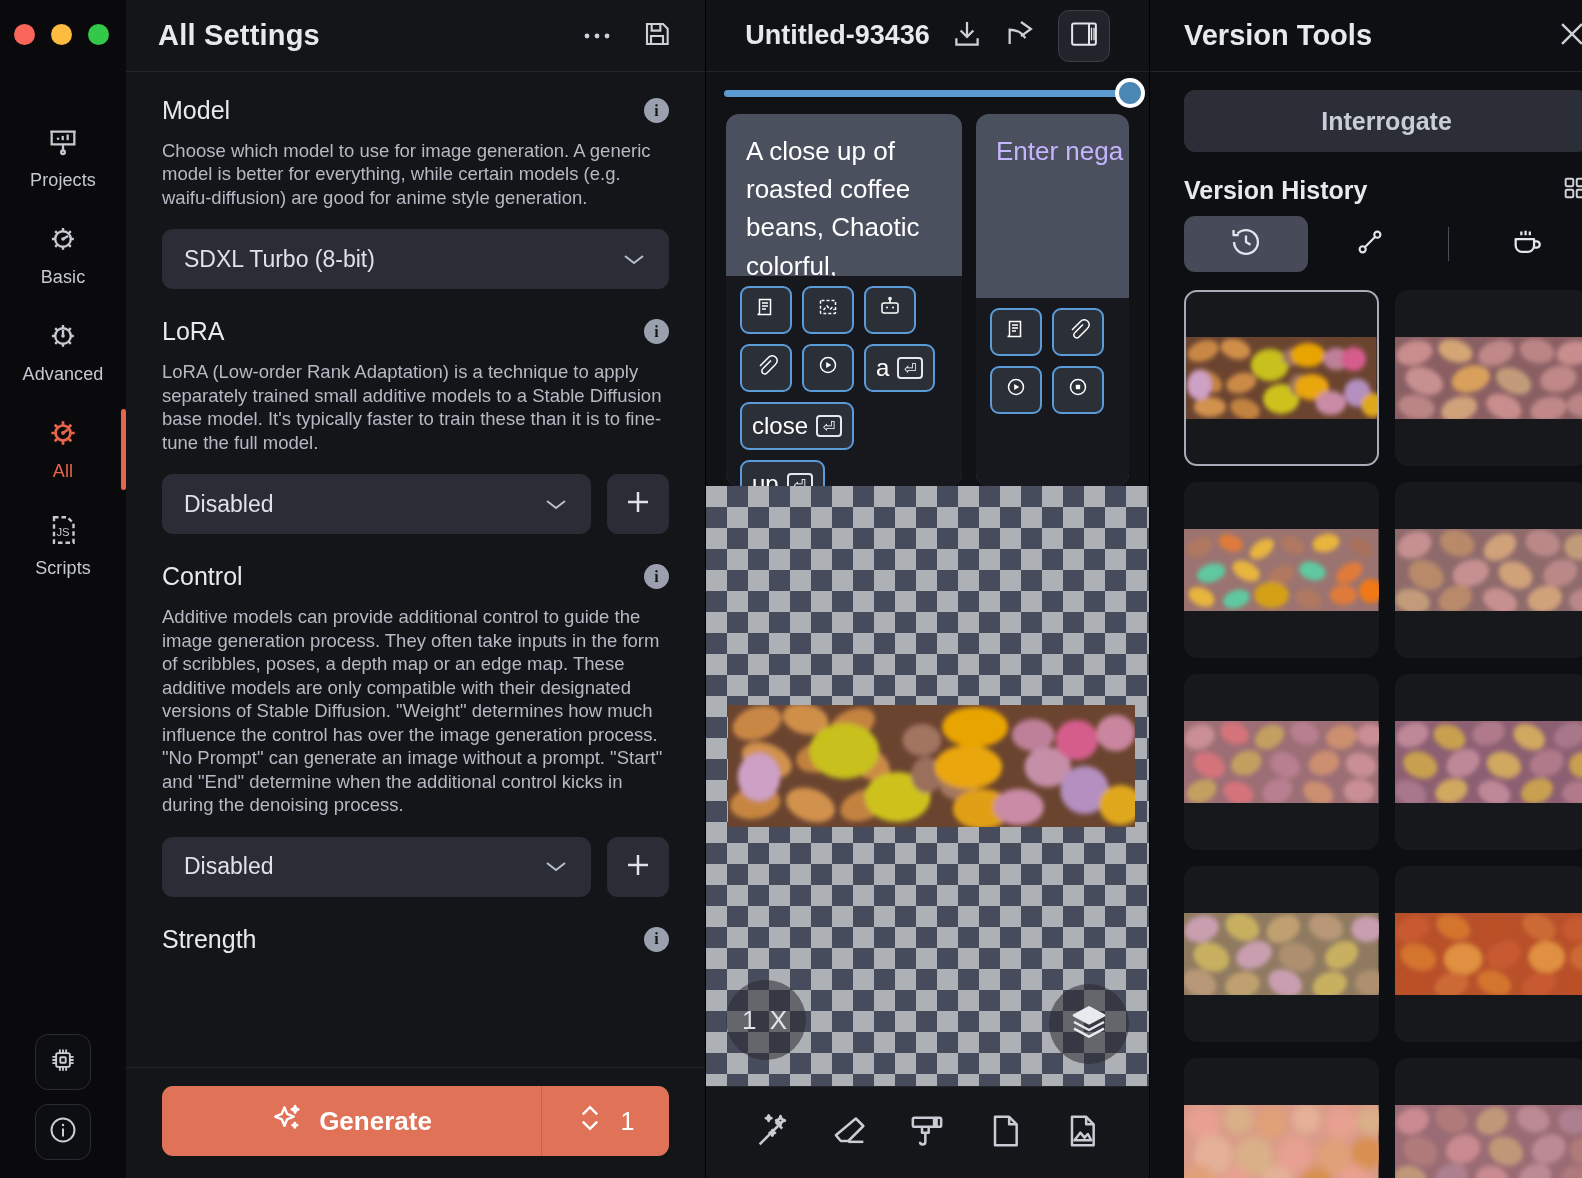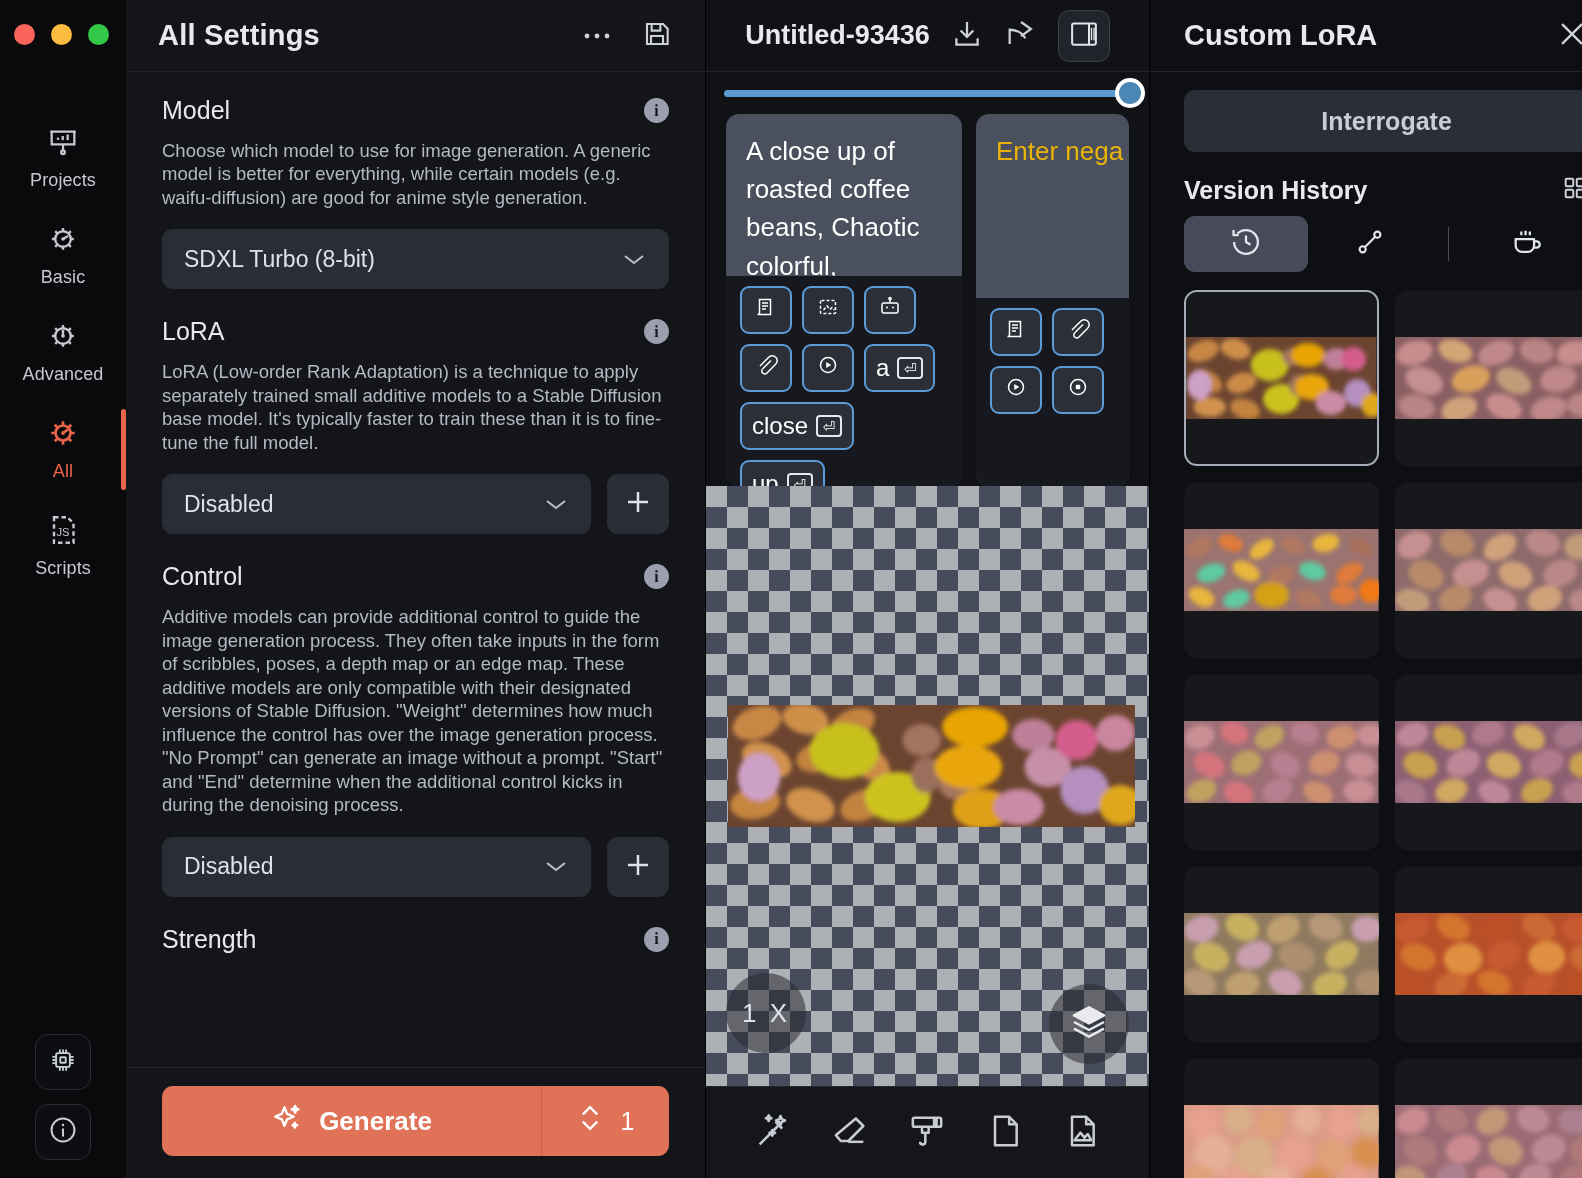--- a/index.html
+++ b/index.html
@@ -146,21 +146,21 @@
   .prompt-row { display: flex; gap: 14px; padding: 0 20px; height: 372px; }
   .prompt-box {
     border-radius: 13px; background: #4b505f; position: relative;
     overflow: hidden; cursor: text;
   }
   .prompt-box.pos { width: 236px; flex: 0 0 236px; }
   .prompt-box.neg { flex: 1 1 auto; }
   .prompt-text {
     padding: 18px 20px; font-size: 26px; line-height: 1.47; color: #fff;
   }
-  .prompt-text.ph { color: #eab308; white-space: nowrap; }
+  .prompt-text.ph { color: #c4b5fd; white-space: nowrap; }
   .chip-pad {
     position: absolute; left: 0; right: 0; bottom: 0;
     background: #16181d; padding: 10px 14px 14px 14px;
     display: flex; flex-wrap: wrap; gap: 10px;
   }
   .chip-pad.pos { height: 210px; align-content: flex-start; }
   .chip-pad.neg { height: 188px; align-content: flex-start; }
   .chip {
     border: 2px solid #5b9bd8; border-radius: 9px; background: #2b3038;
     min-width: 52px; height: 48px; padding: 0 10px;
@@ -180,21 +180,21 @@
       linear-gradient(45deg, #474c5c 25%, transparent 25%, transparent 75%, #474c5c 75%),
       linear-gradient(45deg, #474c5c 25%, #adb0b5 25%, #adb0b5 75%, #474c5c 75%);
     background-size: 42px 42px;
     background-position: 0 0, 21px 21px;
   }
   .canvas-img {
     position: absolute; left: 22px; right: 14px; top: 219px; height: 122px;
     overflow: hidden;
   }
   .zoom-badge {
-    position: absolute; left: 20px; bottom: 33px;
+    position: absolute; left: 20px; bottom: 26px;
     width: 80px; height: 80px; border-radius: 50%;
     background: rgba(40,42,48,.55); color: #dfe2e8;
     display: flex; align-items: center; justify-content: center;
     font-size: 26px; letter-spacing: 3px; cursor: pointer;
   }
   .layers-badge {
     position: absolute; right: 20px; bottom: 22px;
     width: 80px; height: 80px; border-radius: 50%;
     background: rgba(40,42,48,.55); color: #e8eaee;
     display: flex; align-items: center; justify-content: center; cursor: pointer;
@@ -703,21 +703,21 @@
               <path d="M14.5 3.5V8H19"></path>
             <path d="M7.5 17.5l3.5-4.5 2.5 3 2-2.2 2 3.7z"></path>
           </svg>
         </span>
       </span>
     </div>
   </div>
 
   <div class="right">
     <div class="right-head">
-      <span class="right-title">Custom LoRA</span>
+      <span class="right-title">Version Tools</span>
       <span class="ico-btn" style="margin-left:auto">
         <span>
           <svg width="34" height="34" viewBox="0 0 24 24" fill="none" stroke="#cdd0d8" stroke-width="1.7">
               <path d="M5 5l14 14M19 5L5 19"></path>
             </svg>
         </span>
       </span>
     </div>
 
     <div class="right-body">

